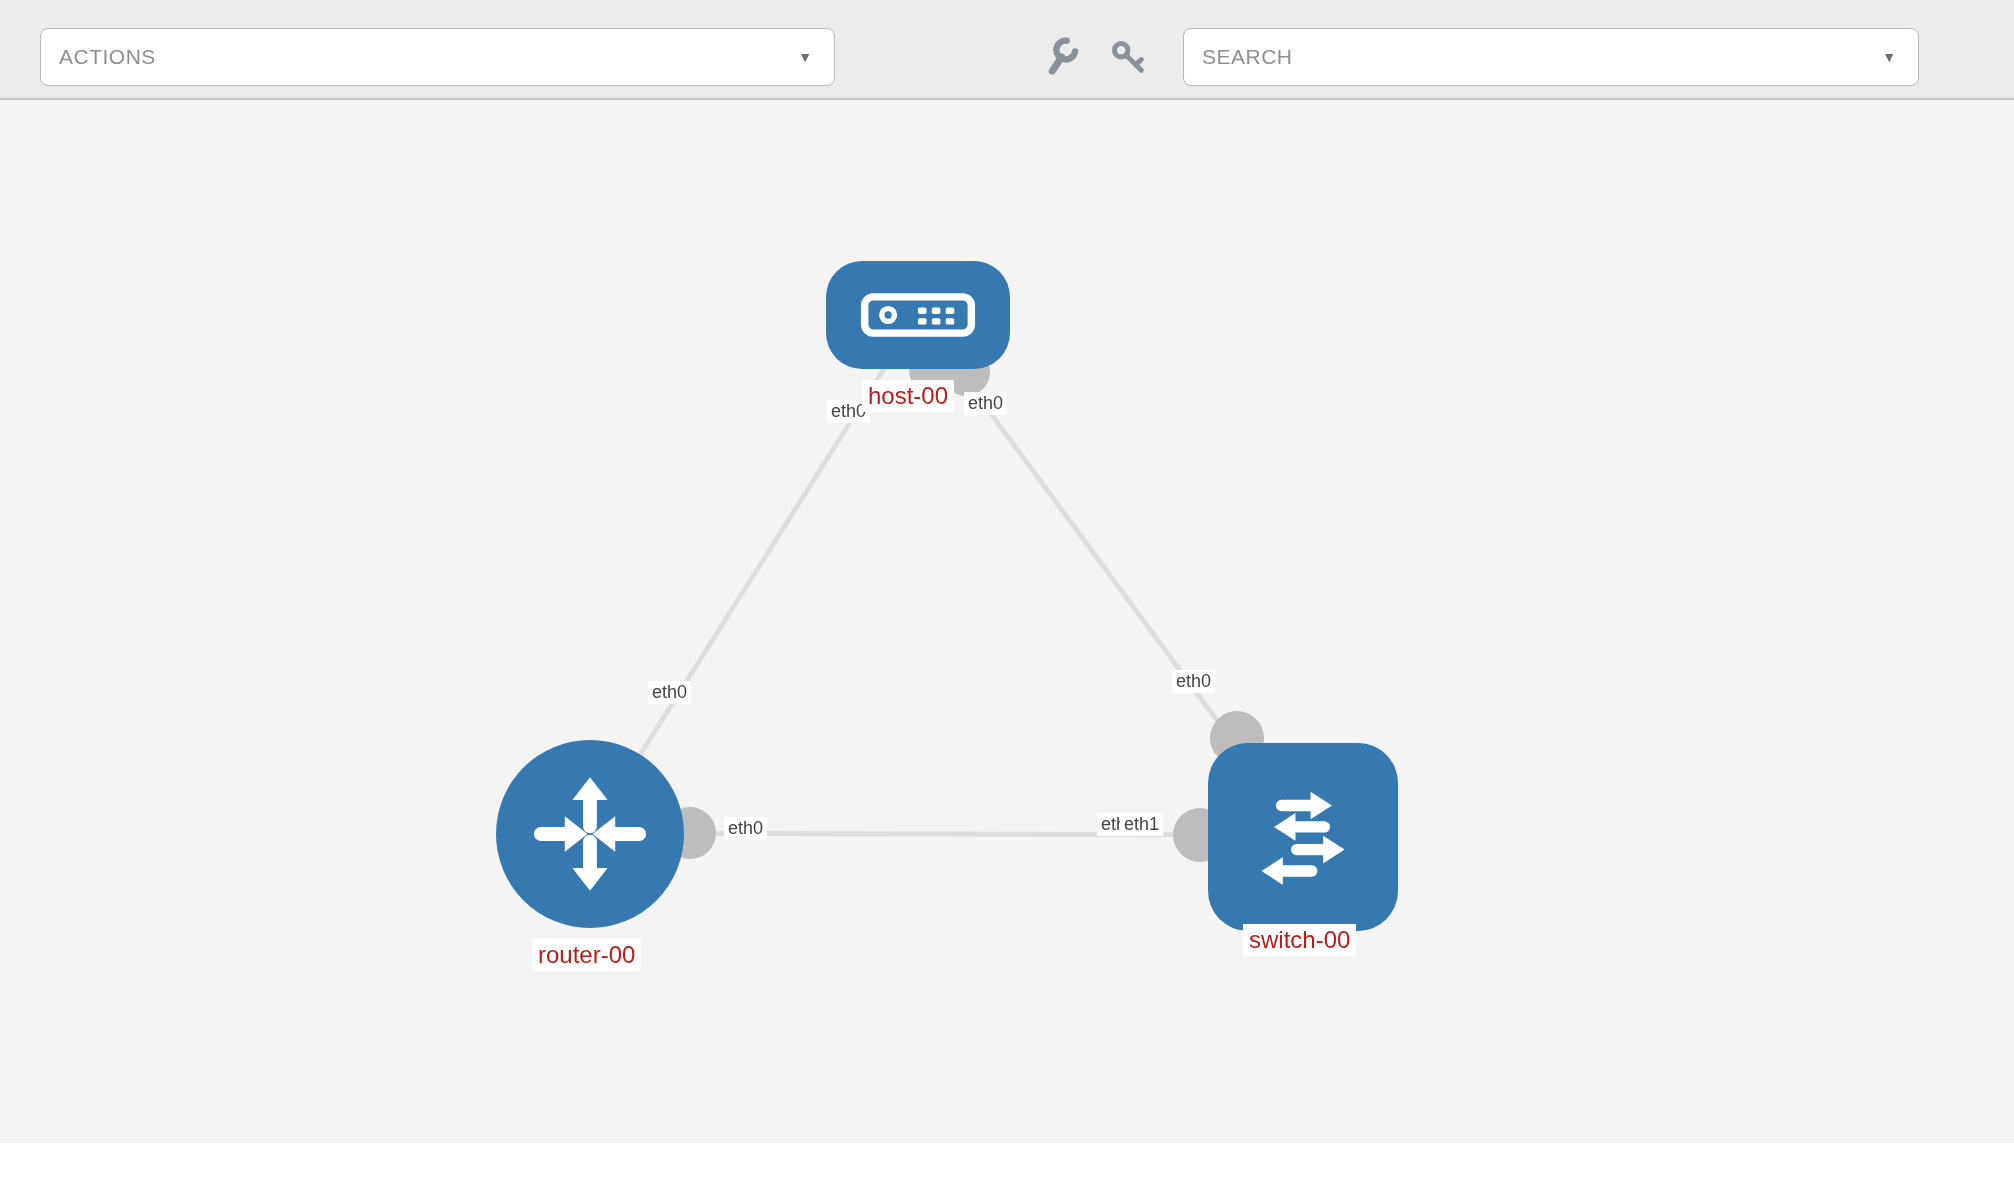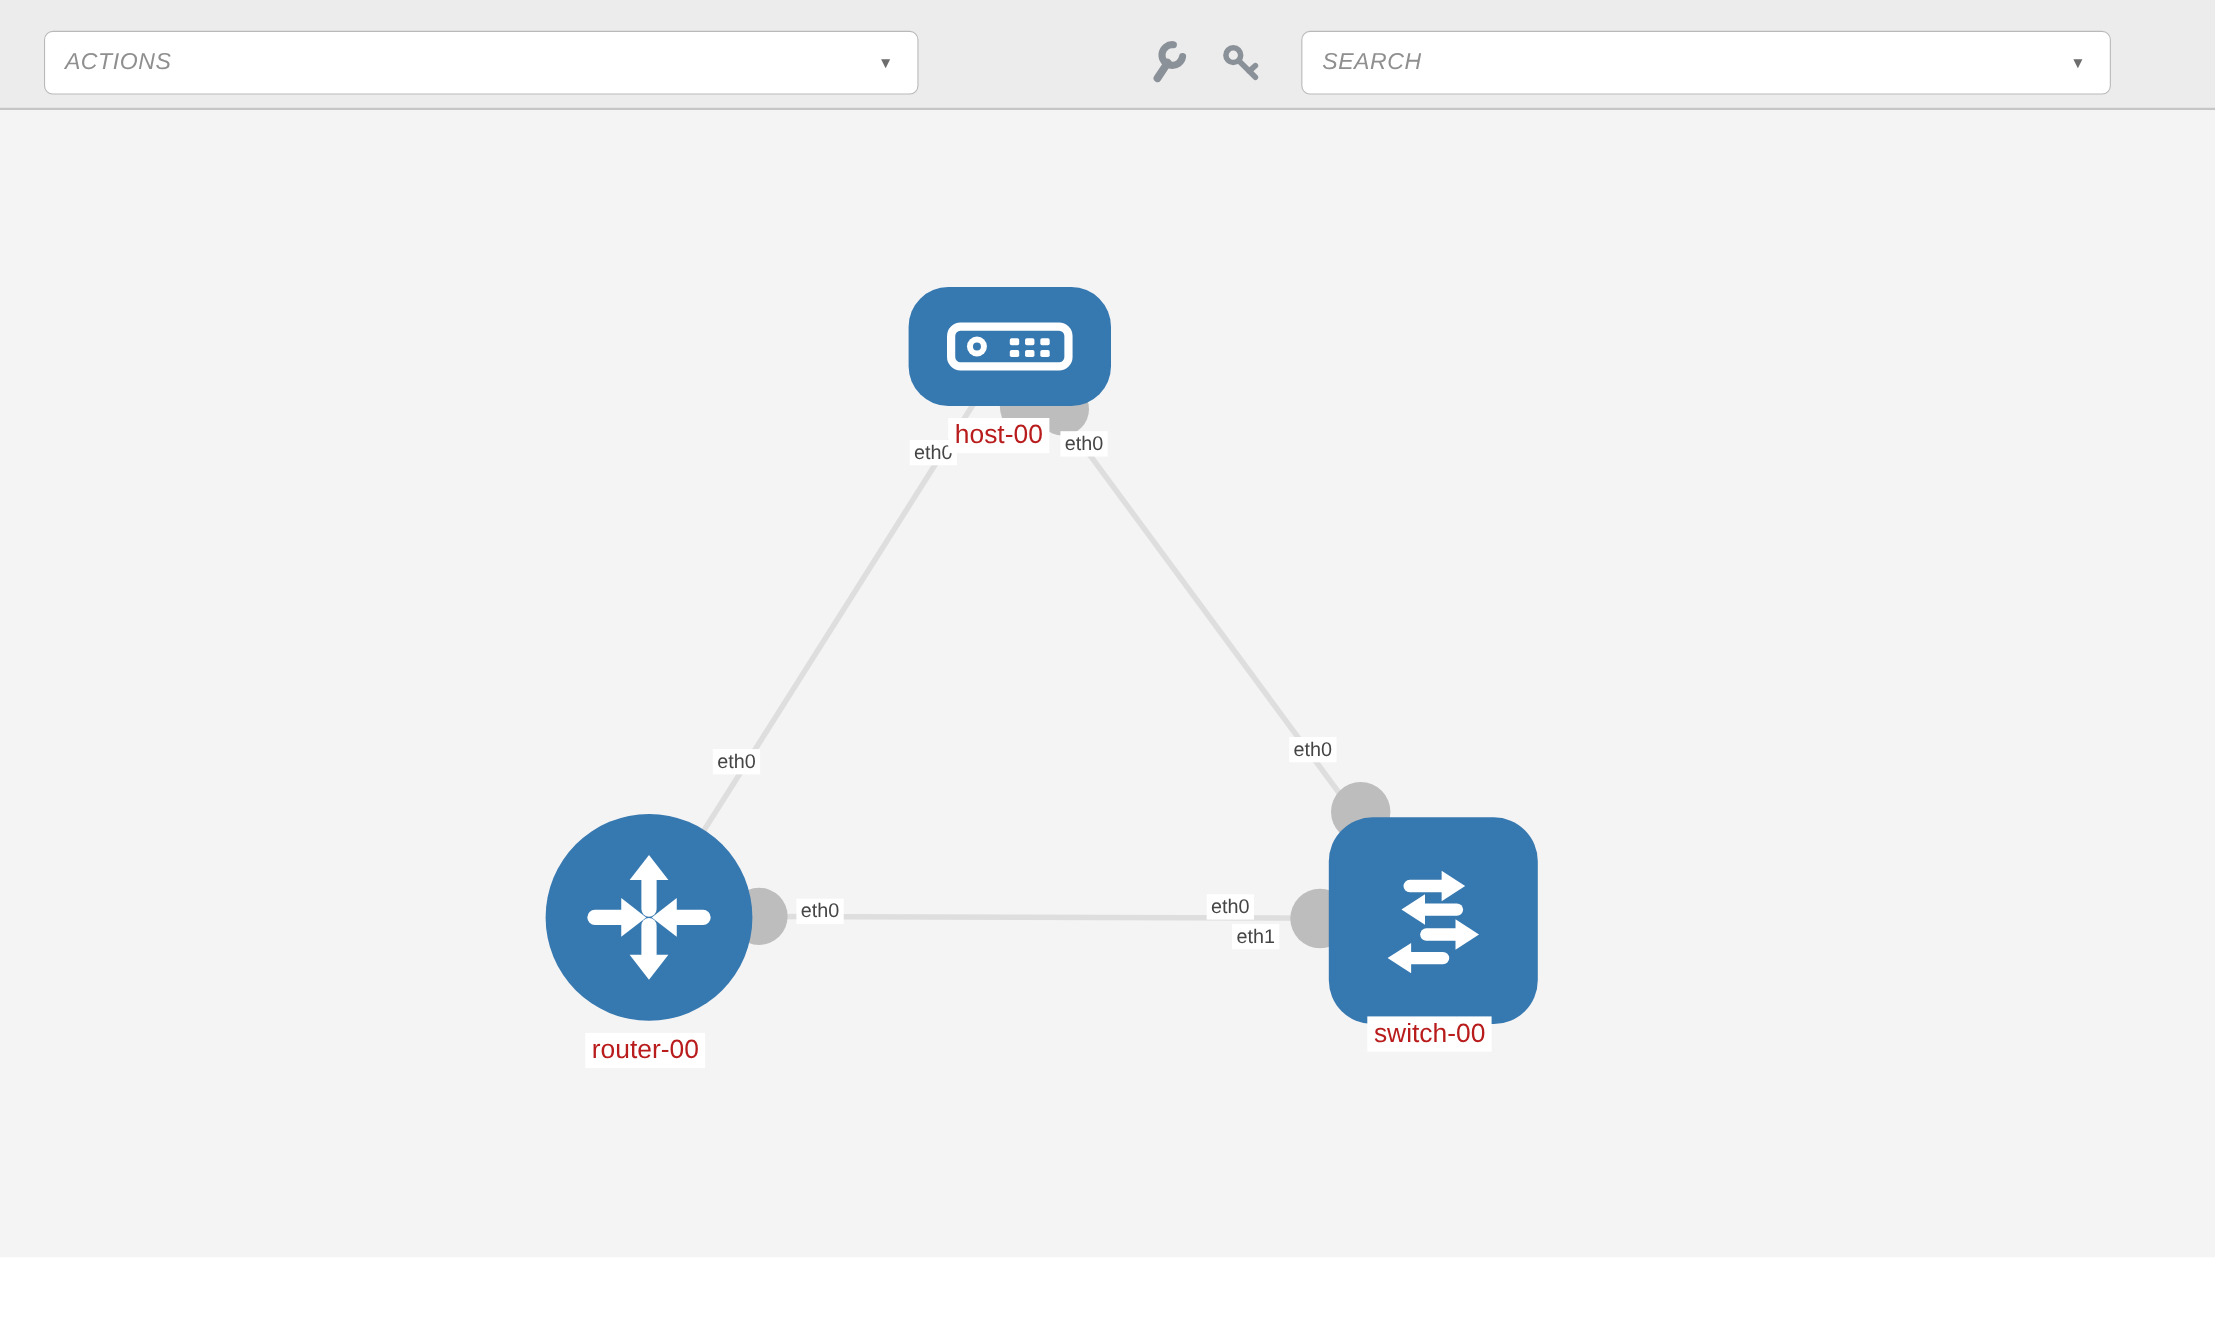--- a/index.html
+++ b/index.html
@@ -9,21 +9,21 @@
 
   
   .header { position:relative; height:57px; background:#fff; border-bottom:1px solid #e2e2e2; }
   .page-title { position:absolute; left:40px; top:0; line-height:57px; font-size:24px; font-weight:700; color:#5a5a5a; }
   .close-btn { position:absolute; left:1945px; top:17px; width:36px; height:36px; border-radius:50%;
                background:#c9c9c9; color:#fff; text-align:center; line-height:36px; font-size:19px; font-weight:700; cursor:pointer; }
 
   
   .toolbar { position:relative; height:100px; background:#ececec; border-bottom:2px solid #c6c6c6; }
   .select-box { position:absolute; top:28px; height:58px; background:#fff; border:1px solid #b9b9b9; border-radius:8px; cursor:pointer; }
-  .select-box .sel-label { position:absolute; left:18px; top:0; line-height:56px; font-size:21px; color:#8f8f8f; letter-spacing:0.5px;font-style:italic; }
+  .select-box .sel-label { position:absolute; left:18px; top:0; line-height:56px; font-size:21px; color:#8f8f8f; letter-spacing:0.5px; }
   .select-box .caret { position:absolute; right:22px; top:0; line-height:56px; font-size:14px; color:#6d6d6d; }
   .actions-box { left:40px; width:795px; }
   .search-box { left:1183px; width:736px; }
   .tool-icon { position:absolute; width:40px; height:40px; cursor:pointer; }
   .wrench-btn { left:1044px; top:37px; }
   .key-btn { left:1110px; top:39px; }
 
   
   .canvas { position:relative; width:2014px; height:1043px; background:#f4f4f5; overflow:hidden; }
   .edges { position:absolute; left:0; top:0; z-index:1; }
@@ -140,17 +140,17 @@
     <div class="node-label" style="left:862px; top:280px;">host-00</div>
     <div class="node-label" style="left:532px; top:795px;margin-top:44px;">router-00</div>
     <div class="node-label" style="left:1243px; top:824px;">switch-00</div>
 
     <div class="eth-label" style="left:827px; top:300px;">eth0</div>
     <div class="eth-label" style="left:964px; top:292px;">eth0</div>
     <div class="eth-label" style="left:648px; top:581px;">eth0</div>
     <div class="eth-label" style="left:1172px; top:570px;">eth0</div>
     <div class="eth-label" style="left:724px; top:717px;">eth0</div>
     <div class="eth-label" style="left:1097px; top:713px;">eth0</div>
-    <div class="eth-label eth-over" style="left:1120px; top:713px;margin-top:27px;">eth1</div>
+    <div class="eth-label eth-over" style="left:1120px; top:713px;">eth1</div>
 
 
   </div>
 </div>
 
 </body></html>

